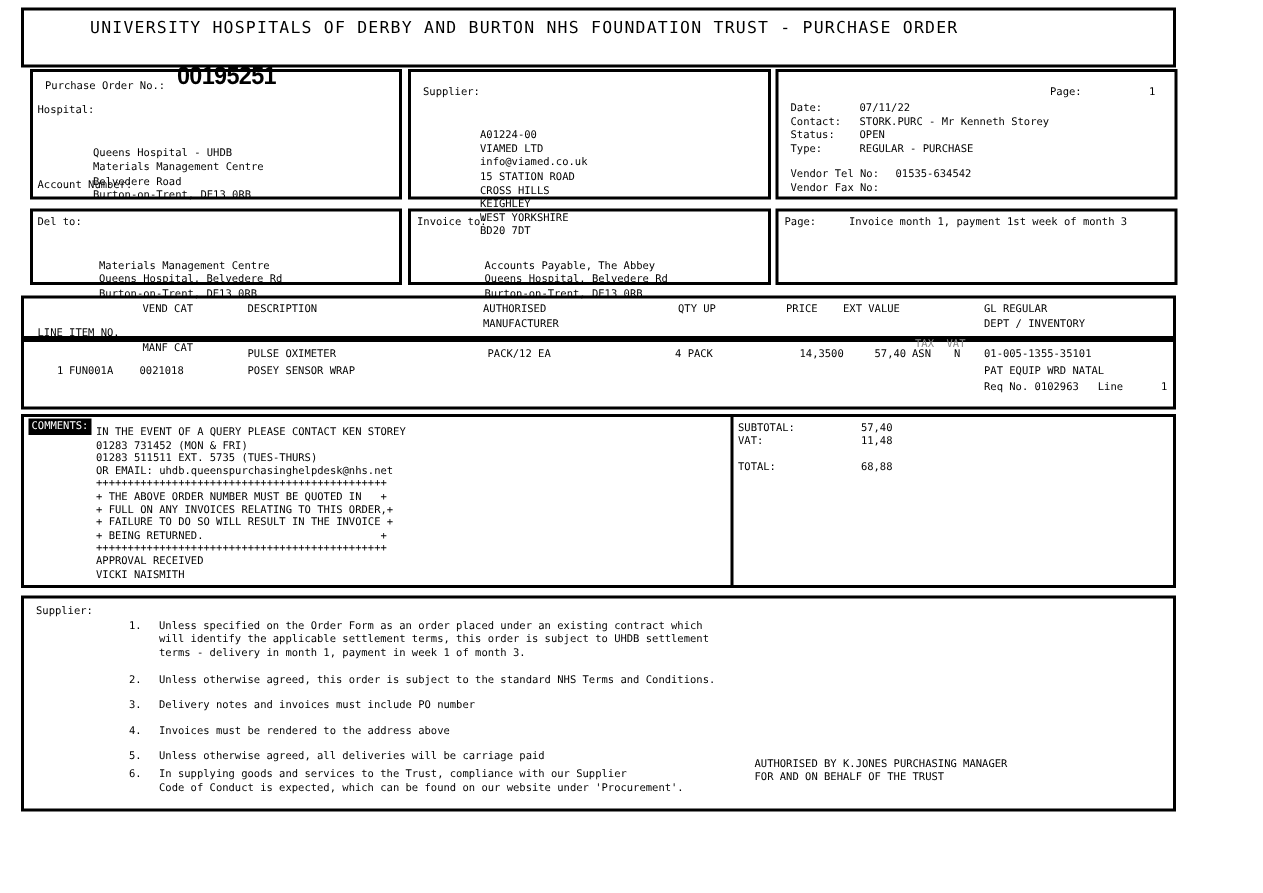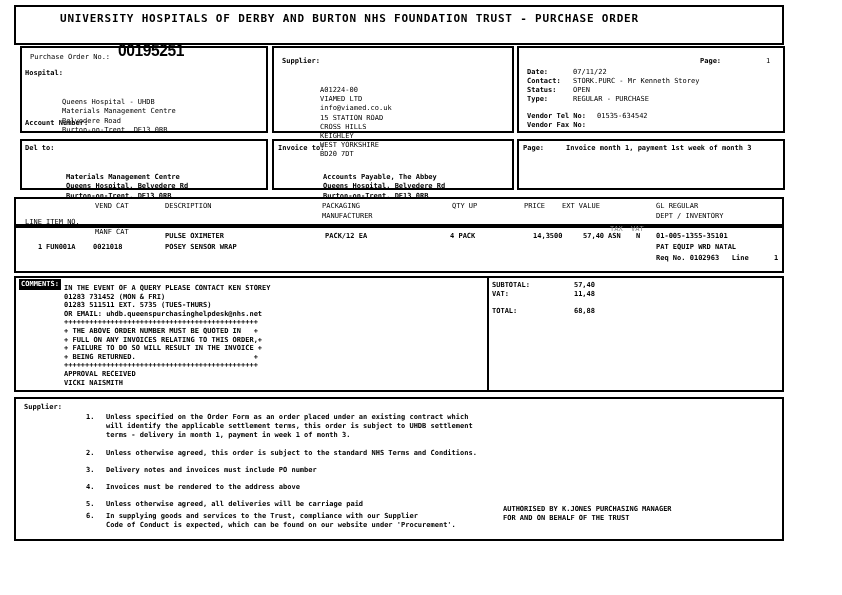--- a/index.html
+++ b/index.html
@@ -4,21 +4,21 @@
 <style>
   html,body{margin:0;padding:0;}
   body{
     width:842px;height:595px;position:relative;overflow:hidden;
     background:#ffffff;color:#000;
     font-family:"DejaVu Sans Mono","Liberation Mono",monospace;
     font-size:7px;
   }
   .box{position:absolute;border:2px solid #000;background:#fff;box-sizing:border-box;}
   .t{position:absolute;white-space:pre;line-height:9px;}
-  .b{font-weight:bold;}
+  .b{font-weight:normal;}
   .lines{line-height:9.4px;margin-top:29px;}
   .muted{color:#8a8a8a;margin-top:23px;}
   .inverse{background:#000;color:#fff;padding:1px 2px;}
   .po-number{
     font-family:"Liberation Sans",sans-serif;font-weight:bold;
     font-size:17px;letter-spacing:-0.5px;
     transform:scaleX(0.92);transform-origin:left top;
   }
   .title{font-size:11px;letter-spacing:0.8px;}
   .val-right{width:65px;text-align:right;display:inline-block;}
@@ -83,21 +83,21 @@
 <div class="t b lines" style="left:323px;top:144px">Accounts Payable, The Abbey
 Queens Hospital, Belvedere Rd
 Burton-on-Trent, DE13 0RB</div>
 <div class="t b" style="left:523px;top:144px">Page:</div>
 <div class="t b" style="left:566px;top:144px">Invoice month 1, payment 1st week of month 3</div>
 
 <div class="t" style="left:25px;top:218px">LINE ITEM NO.</div>
 <div class="t" style="left:95px;top:202px">VEND CAT</div>
 <div class="t" style="left:95px;top:228px">MANF CAT</div>
 <div class="t" style="left:165px;top:202px">DESCRIPTION</div>
-<div class="t" style="left:322px;top:202px">PACKAGING</div>
+<div class="t" style="left:322px;top:202px">AUTHORISED</div>
 <div class="t" style="left:322px;top:212px">MANUFACTURER</div>
 <div class="t" style="left:452px;top:202px">QTY UP</div>
 <div class="t" style="left:524px;top:202px">PRICE</div>
 <div class="t" style="left:562px;top:202px">EXT VALUE</div>
 <div class="t muted" style="left:610px;top:202px">TAX</div>
 <div class="t muted" style="left:631px;top:202px">VAT</div>
 <div class="t" style="left:656px;top:202px">GL REGULAR</div>
 <div class="t" style="left:656px;top:212px">DEPT / INVENTORY</div>
 
 <div class="t b" style="left:165px;top:232px">PULSE OXIMETER</div>

